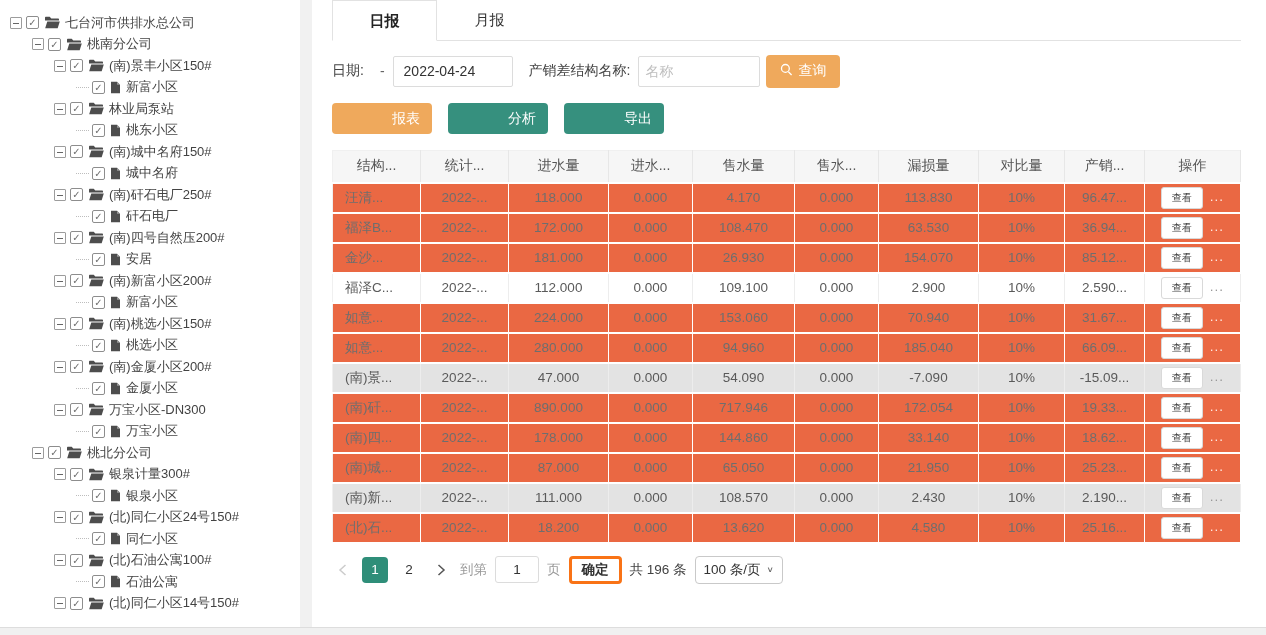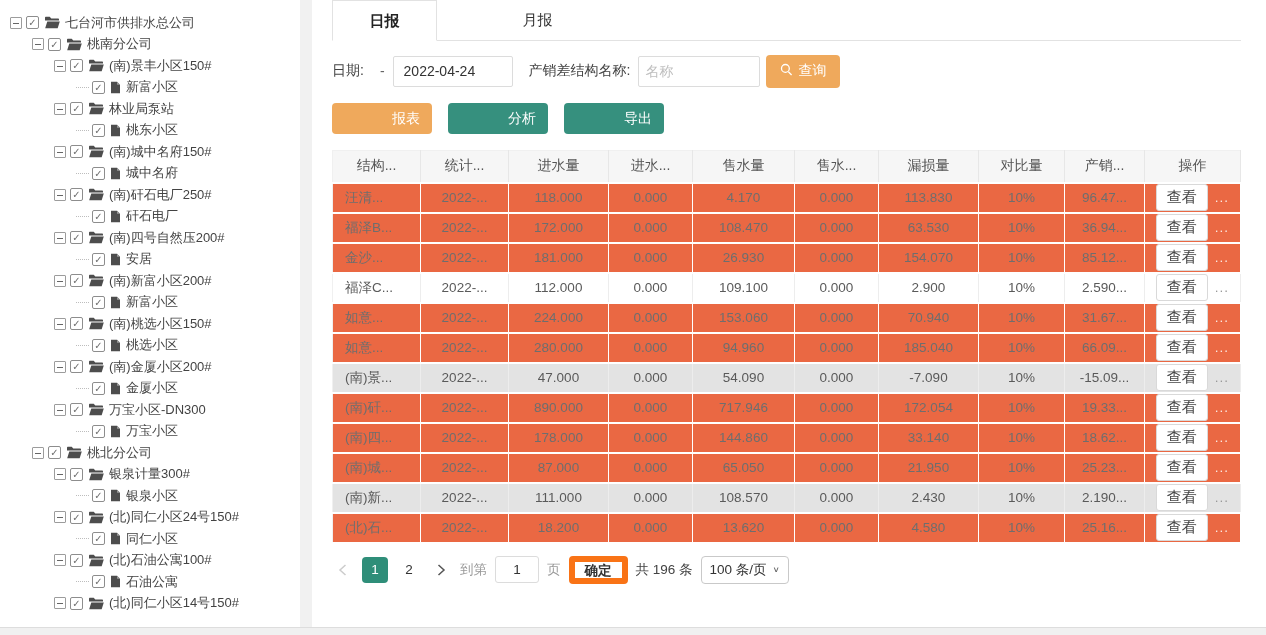--- a/index.html
+++ b/index.html
@@ -19,21 +19,21 @@
     position:relative;margin-right:4px;flex:0 0 12px;cursor:pointer;}
   .expander::after{content:"";position:absolute;left:2px;right:2px;top:5px;height:1px;background:#666;}
   .connector{width:13px;border-top:1px dotted #bdbdbd;margin-right:3px;flex:0 0 13px;}
   .cbx{width:13px;height:13px;border:1px solid #8d8d8d;border-radius:2px;margin-right:5px;flex:0 0 13px;
     font-size:10px;line-height:11px;text-align:center;color:#6f6f6f;font-weight:bold;cursor:pointer;background:#fff;}
   .node-icon{margin-right:5px;display:inline-flex;flex:0 0 auto;}
   .tree-label{cursor:pointer;}
 
   
   .main{flex:1;padding:0 26px 0 20px;display:flex;flex-direction:column;}
-  .tabbar{display:flex;border-bottom:1px solid #e2e2e2;height:41px;gap:48px;}
+  .tabbar{display:flex;border-bottom:1px solid #e2e2e2;height:41px;}
   .tab{width:105px;text-align:center;line-height:40px;font-size:15px;color:#333;cursor:pointer;}
   .tab.active{border:1px solid #e2e2e2;border-bottom:1px solid #fff;margin-bottom:-1px;font-weight:bold;color:#222;background:#fff;}
 
   .filter-row{display:flex;align-items:center;margin-top:14px;height:32px;font-size:14px;color:#434343;}
   .filter-row label{margin-right:8px;}
   .txt-input{height:31px;border:1px solid #dcdcdc;border-radius:2px;padding:0 10px;font-size:14px;color:#333;
     font-family:inherit;outline:none;}
   .date-input{width:120px;}
   .name-input{width:122px;padding-left:6px;}
   .name-input::placeholder{color:#bfbfbf;}
@@ -51,35 +51,35 @@
   table{margin-top:16px;border-collapse:collapse;table-layout:fixed;width:908px;border:1px solid #f0f0f0;}
   th{height:32px;background:#f6f6f6;font-size:14px;font-weight:normal;color:#555;
     border-right:1px solid #e7e7e7;border-bottom:1px solid #e7e7e7;}
   td{height:30px;font-size:13.5px;text-align:center;color:#5a5a5a;border-right:1px solid #ededed;
     overflow:hidden;white-space:nowrap;}
   tr{border-bottom:2px solid #fff;}
   td.cell-name{text-align:left;padding-left:12px;}
   tr.orange td{background:var(--orange-row);color:#6e6e6e;border-right:1px solid rgba(255,255,255,.7);}
   tr.gray td{background:var(--stripe);}
   tr.white td{background:#fff;}
-  .view-btn{padding:3px 10px;font-size:15px;border:1px solid #d9d9d9;border-radius:3px;background:#fff;color:#444;
+  .view-btn{padding:3px 10px;font-size:10px;border:1px solid #d9d9d9;border-radius:3px;background:#fff;color:#444;
     cursor:pointer;font-family:inherit;}
   .more-dots{margin-left:7px;letter-spacing:1px;cursor:pointer;color:#999;}
   tr.orange .more-dots{color:rgba(255,255,255,.85);}
 
   
   .pager{display:flex;align-items:center;margin-top:10px;height:32px;font-size:13.5px;color:#434343;gap:8px;}
   .pg-arrow{width:22px;height:26px;display:flex;align-items:center;justify-content:center;cursor:pointer;}
   .pg-num{min-width:26px;height:26px;border-radius:4px;display:flex;align-items:center;justify-content:center;
     cursor:pointer;color:#333;}
   .pg-num.active{background:var(--page-active);color:#fff;}
   .pg-muted{color:#9a9a9a;}
   .goto-input{width:44px;height:27px;border:1px solid #dcdcdc;border-radius:3px;text-align:center;font-size:13.5px;
     color:#333;font-family:inherit;outline:none;}
-  .confirm-btn{height:28px;padding:0 10px;background:#fff;border:6px solid #f97316;border-radius:4px;
+  .confirm-btn{height:28px;padding:0 10px;background:#fff;border:3px solid #f97316;border-radius:4px;
     font-weight:bold;font-size:13.5px;color:#333;cursor:pointer;font-family:inherit;}
   .size-select{height:28px;border:1px solid #c9c9c9;border-radius:4px;padding:0 8px;display:flex;align-items:center;
     gap:6px;cursor:pointer;color:#333;}
   .caret{font-size:10px;color:#666;transform:scaleY(.8);}
 
   .bottom-band{position:absolute;left:0;right:0;bottom:0;height:8px;background:#f0f0f0;border-top:1px solid #ddd;}
 </style>
 </head>
 <body>
 

